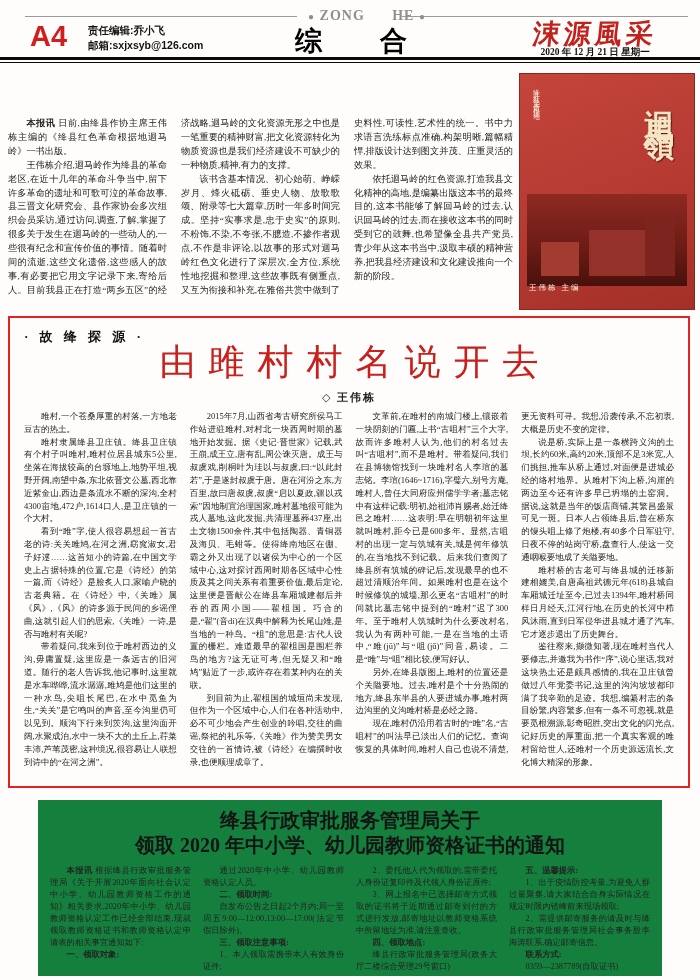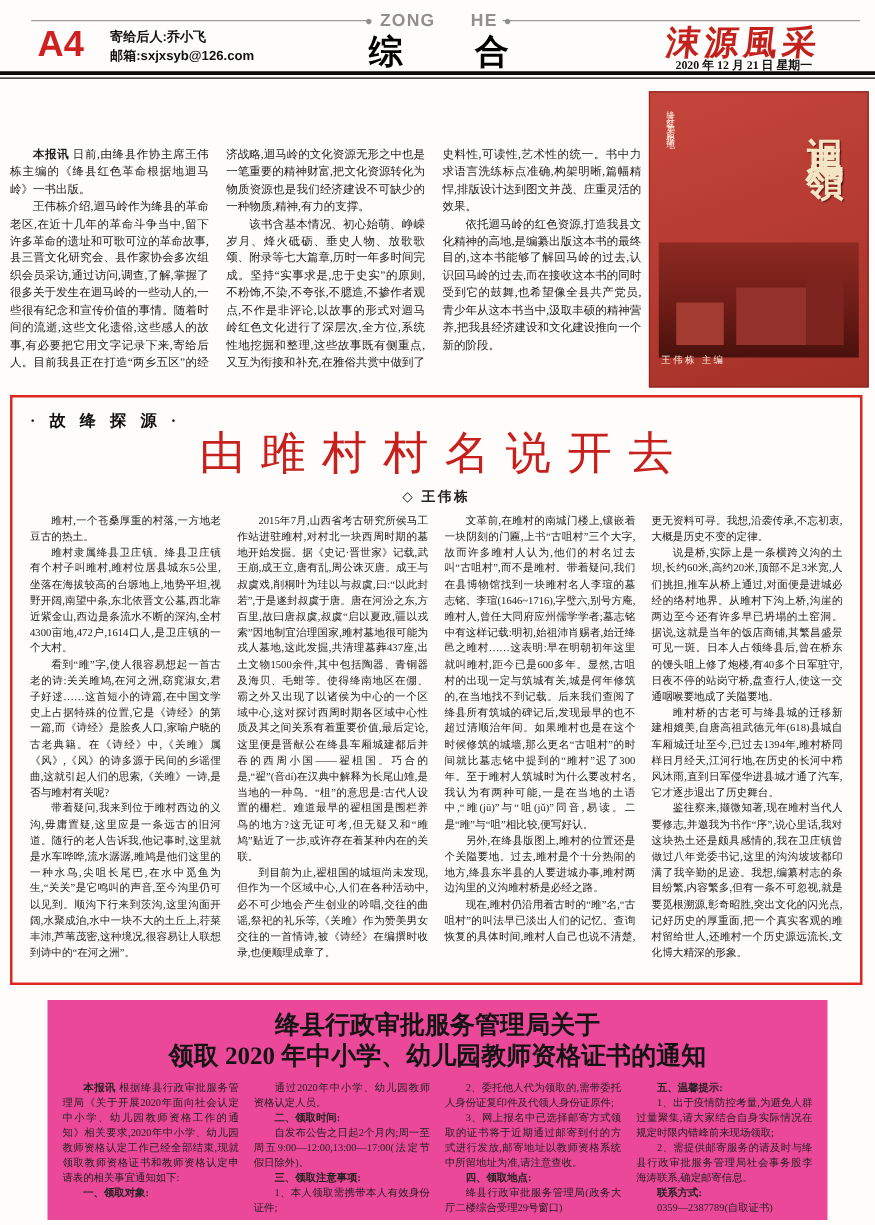--- a/index.html
+++ b/index.html
@@ -3,22 +3,22 @@
 <meta charset="utf-8">
 <style>
   html,body{margin:0;padding:0;background:#e9e9e9;}
   .page{position:relative;width:700px;height:980px;background:#fffdfb;margin:0 auto;
         font-family:"Liberation Serif","DejaVu Serif",serif;color:#1c1c1c;overflow:hidden;}
 
   
   .rule{position:absolute;height:1px;background:#9b9b9b;top:16px;}
   .rule.left{left:25px;width:272px;}
   .rule.right{left:402px;right:12px;}
-  .pinyin{position:absolute;top:8px;left:292px;width:118px;display:flex;justify-content:space-between;
-          color:#8f8f8f;font-family:Liberation Sans, sans-serif;font-size:14px;font-weight:bold;letter-spacing:1px;}
+  .pinyin{position:absolute;top:8px;left:308px;width:118px;display:flex;justify-content:space-between;
+          color:#8f8f8f;font-family:Liberation Serif, serif;font-size:14px;font-weight:bold;letter-spacing:1px;}
   .pinyin .dot{color:#8f8f8f;font-size:10px;vertical-align:middle;}
   .a4{position:absolute;top:21px;left:30px;color:#d01f1f;font-family:"Liberation Sans",sans-serif;
       font-size:29px;font-weight:900;line-height:30px;}
   .edbox{position:absolute;top:23px;left:88px;font-family:"Liberation Sans",sans-serif;
          font-size:10.5px;font-weight:bold;line-height:15px;color:#111;}
   .secname{position:absolute;top:23px;left:295px;width:112px;display:flex;justify-content:space-between;
            font-size:27px;font-weight:bold;color:#000;}
   .masthead{position:absolute;top:16px;left:515px;width:160px;text-align:center;color:#c2211c;
             font-size:27px;font-weight:900;letter-spacing:4px;transform:skewX(-6deg);
             font-family:"Liberation Serif","DejaVu Serif",serif;}
@@ -59,41 +59,41 @@
   .f-label{position:absolute;top:10px;left:14px;font-size:13px;font-weight:bold;letter-spacing:4px;color:#111;}
   .f-title{position:absolute;top:20px;left:0;width:100%;text-align:center;color:#c8201c;
            font-family:"Liberation Sans","DejaVu Sans",sans-serif;font-size:36px;font-weight:400;
            letter-spacing:13px;text-indent:13px;}
   .f-author{position:absolute;top:72px;left:0;width:100%;text-align:center;font-size:11px;
             font-weight:bold;color:#222;letter-spacing:2px;}
   .f-cols{position:absolute;top:92px;left:14px;width:650px;height:370px;overflow:hidden;
           column-count:4;column-gap:13px;column-fill:auto;font-size:8.5px;line-height:12.8px;color:#222;}
 
   
-  .notice{position:absolute;top:800px;left:38px;width:624px;height:176px;background:#ec4899;
+  .notice{position:absolute;top:800px;left:38px;width:624px;height:176px;background:#15803d;
           box-sizing:border-box;padding-top:8px;}
   .n-title{width:100%;text-align:center;font-weight:900;font-size:20px;line-height:25px;color:#141414;
            font-family:"Liberation Serif","DejaVu Serif",serif;}
   .n-cols{margin:7px 12px 0 12px;height:108px;overflow:hidden;column-count:4;column-gap:12px;
           column-fill:auto;font-size:8.3px;line-height:12px;color:#222;}
 </style>
 </head>
 <body>
 
 <div class="page">
 
   <div class="rule left"></div>
   <div class="rule right"></div>
   <div class="pinyin">
     <span><span class="dot">●</span> <span>ZONG</span></span>
     <span><span>HE</span> <span class="dot">●</span></span>
   </div>
   <div class="a4">A4</div>
   <div class="edbox">
-    <div>寄给后人:乔小飞</div>
+    <div>责任编辑:乔小飞</div>
     <div>邮箱:sxjxsyb@126.com</div>
   </div>
   <div class="secname">
     <span>综</span>
     <span>合</span>
   </div>
   <div class="masthead">涑源風采</div>
   <div class="dateline">2020 年 12 月 21 日  星期一</div>
   <div class="hdr-rule"></div>
 

